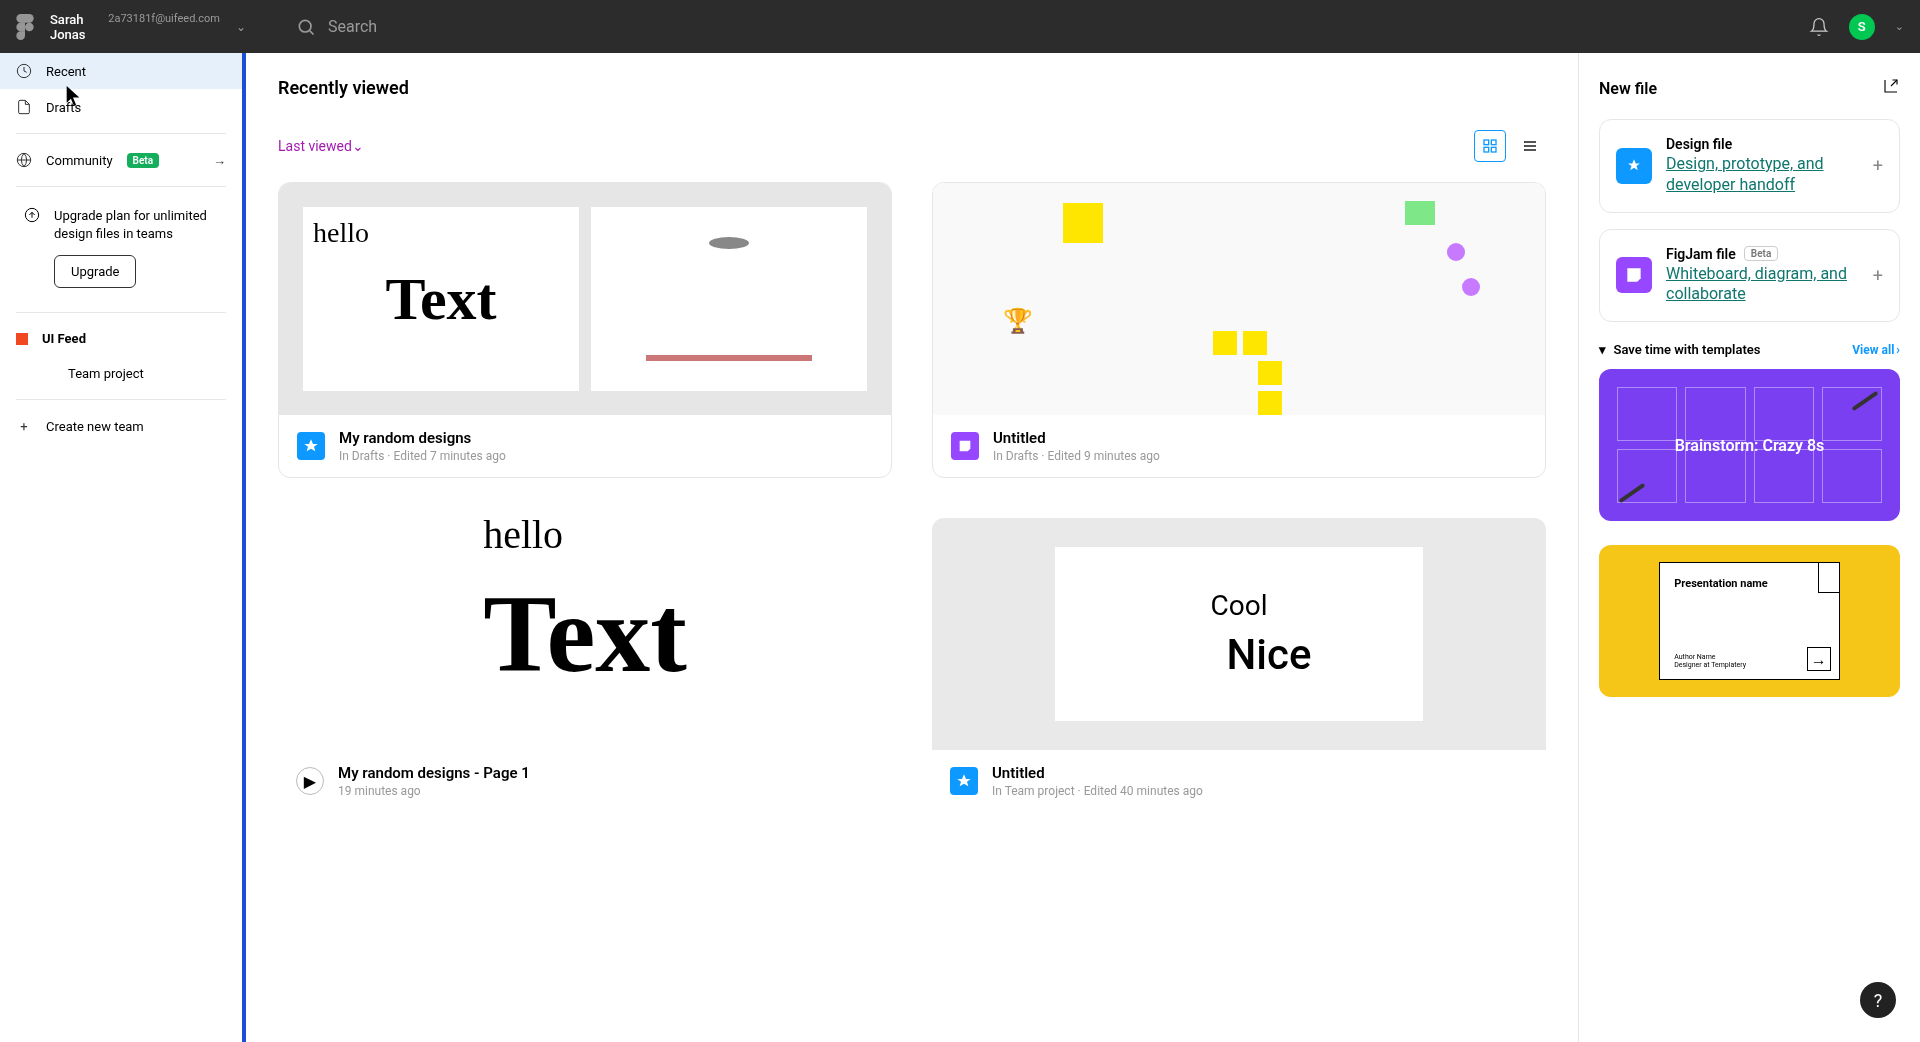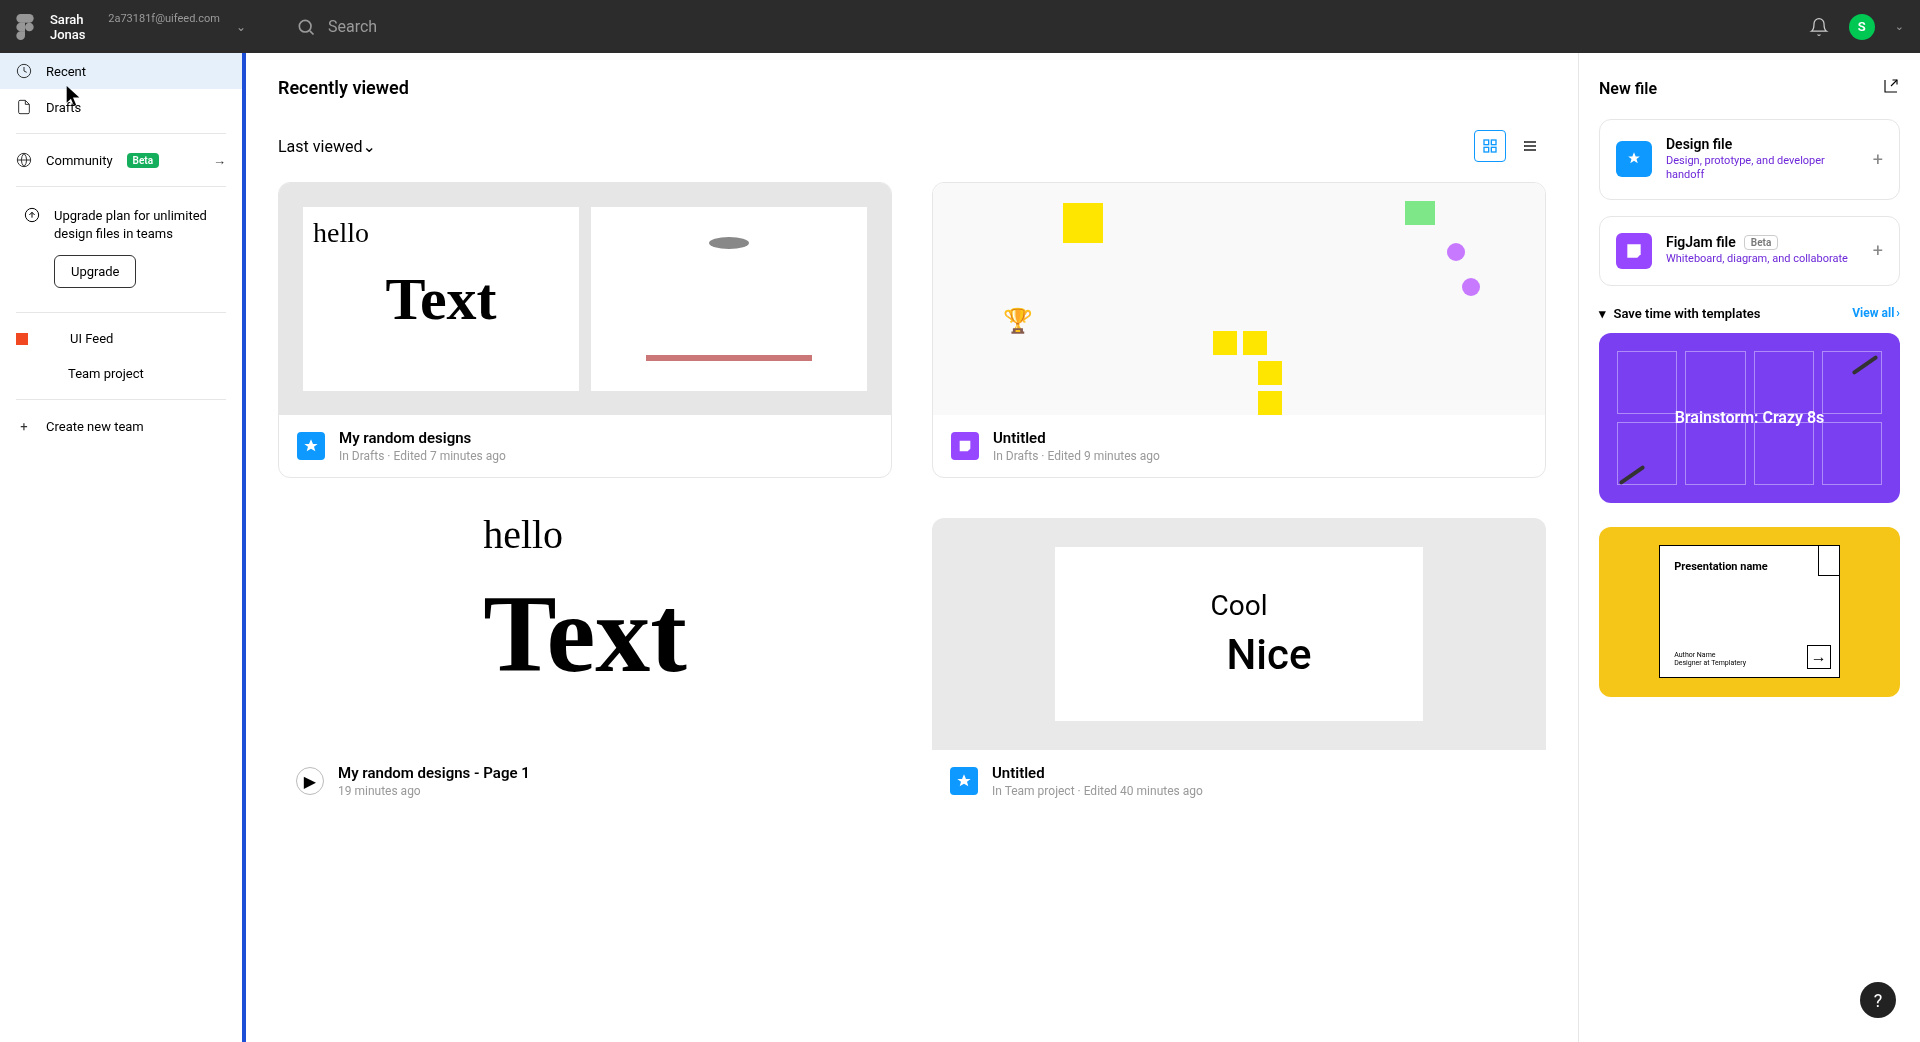--- a/index.html
+++ b/index.html
@@ -30,27 +30,27 @@
 .sidebar-item.active { background: #e5f0fb; }
 .sidebar-item .icon { width: 16px; height: 16px; display: flex; align-items: center; justify-content: center; color: #333; }
 .sidebar-divider { height: 1px; background: #e6e6e6; margin: 8px 16px; }
 .beta-badge { background: #14ae5c; color: #fff; font-size: 10px; padding: 2px 6px; border-radius: 4px; font-weight: 600; }
 .community-arrow { margin-left: auto; color: #333; }
 .upgrade-block { padding: 12px 16px 16px 24px; }
 .upgrade-row { display: flex; gap: 14px; align-items: flex-start; }
 .upgrade-text { font-size: 13px; line-height: 1.4; flex: 1; }
 .upgrade-btn { margin-top: 12px; margin-left: 30px; padding: 8px 16px; border: 1px solid #333; border-radius: 6px; background: #fff; font-size: 13px; cursor: pointer; }
 .team-square { width: 12px; height: 12px; background: #f24822; }
-.team-name { font-weight: 400; margin-left: 28px; }
+.team-name { font-weight: 700; }
 
 .content { flex: 1; display: flex; overflow: hidden; }
 .center { flex: 1; padding: 24px 32px; overflow-y: auto; }
 .center-header { font-size: 18px; font-weight: 600; margin-bottom: 32px; }
 .sort-row { display: flex; align-items: center; justify-content: space-between; margin-bottom: 20px; }
-.sort-label { font-size: 16px; color: #000000; display: flex; align-items: center; }
+.sort-label { font-size: 14px; color: #a21caf; display: flex; align-items: center; }
 .view-toggles { display: flex; gap: 8px; }
 .view-btn { width: 32px; height: 32px; border: 1px solid transparent; border-radius: 4px; display: flex; align-items: center; justify-content: center; cursor: pointer; }
 .view-btn.active { border-color: #0d99ff; color: #0d99ff; }
 
 .cards-grid { display: grid; grid-template-columns: 1fr 1fr; gap: 40px; }
 .card { border: 1px solid #e6e6e6; border-radius: 12px; overflow: hidden; cursor: pointer; }
 .card-thumb { height: 232px; background: #f0f0f0; position: relative; overflow: hidden; }
 .card-meta { display: flex; align-items: center; gap: 14px; padding: 14px 18px; }
 .file-icon { width: 28px; height: 28px; border-radius: 4px; display: flex; align-items: center; justify-content: center; }
 .file-icon.design { background: #0d99ff; }
@@ -74,28 +74,28 @@
 
 .rightpanel { width: 342px; border-left: 1px solid #e6e6e6; padding: 24px 20px; overflow-y:auto; }
 .right-header { display: flex; align-items: center; justify-content: space-between; margin-bottom: 20px; }
 .right-title { font-size: 16px; font-weight: 600; }
 .newfile-card { border: 1px solid #e6e6e6; border-radius: 12px; padding: 16px; display: flex; align-items: center; gap: 14px; margin-bottom: 16px; cursor: pointer; }
 .newfile-icon { width: 36px; height: 36px; border-radius: 6px; display: flex; align-items: center; justify-content:center; }
 .newfile-icon.design { background:#0d99ff; }
 .newfile-icon.figjam { background:#9747ff; }
 .newfile-text { flex:1; }
 .newfile-title { font-size:14px; font-weight:600; display:flex; align-items:center; gap:8px; }
-.newfile-sub { font-size:11px; color:#6d28d9; margin-top:2px; line-height:1.3; }
+.newfile-sub { font-size:16px; color:#0f766e; margin-top:2px; line-height:1.3;text-decoration:underline; }
 .plus-small { color:#888; font-size:18px; }
 .beta-outline { border:1px solid #ccc; border-radius:4px; padding:1px 6px; font-size:10px; color:#777; }
 
 .templates-header { display:flex; align-items:center; gap:8px; margin: 20px 0 12px; font-size:13px; font-weight:600; }
 .templates-header .spacer { flex:1; }
 .viewall { color:#0d99ff; font-size:12px; font-weight:700; display:flex; align-items:center; gap:2px; }
-.template-card { border-radius:12px; height:170px; margin-bottom:24px; display:flex; align-items:center; justify-content:center; position:relative; cursor:pointer; }
+.template-card { border-radius:12px; height:152px; margin-bottom:24px; display:flex; align-items:center; justify-content:center; position:relative; cursor:pointer; }
 .template-purple { background:#7b3ff2; color:#fff; font-weight:600; font-size:16px; }
 .template-yellow { background:#f5c518; }
 .template-yellow-inner { background:#fff; width:60%; height:78%; border:1px solid #000; padding:14px; position:relative; }
 .template-grid { position:absolute; inset:18px; display:grid; grid-template-columns:repeat(4,1fr); grid-template-rows:repeat(2,1fr); gap:8px; }
 .template-grid div { border:1px solid rgba(255,255,255,0.4); }
 .template-label { position:absolute; z-index:2; }
 .pencil { position:absolute; width:30px; height:4px; background:#333; border-radius:2px; }
 .pres-name { font-size:11px; font-weight:700; }
 .pres-author { position:absolute; bottom:10px; left:14px; font-size:7px; }
 .pres-arrow { position:absolute; bottom:8px; right:8px; width:24px; height:24px; border:1px solid #000; display:flex; align-items:center; justify-content:center; }

